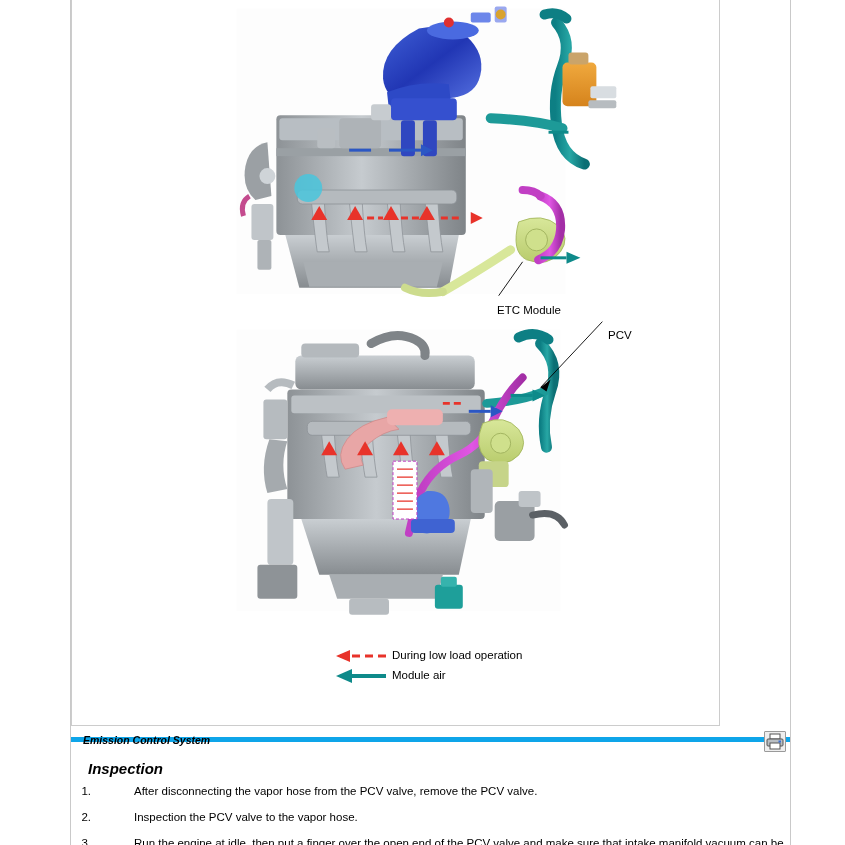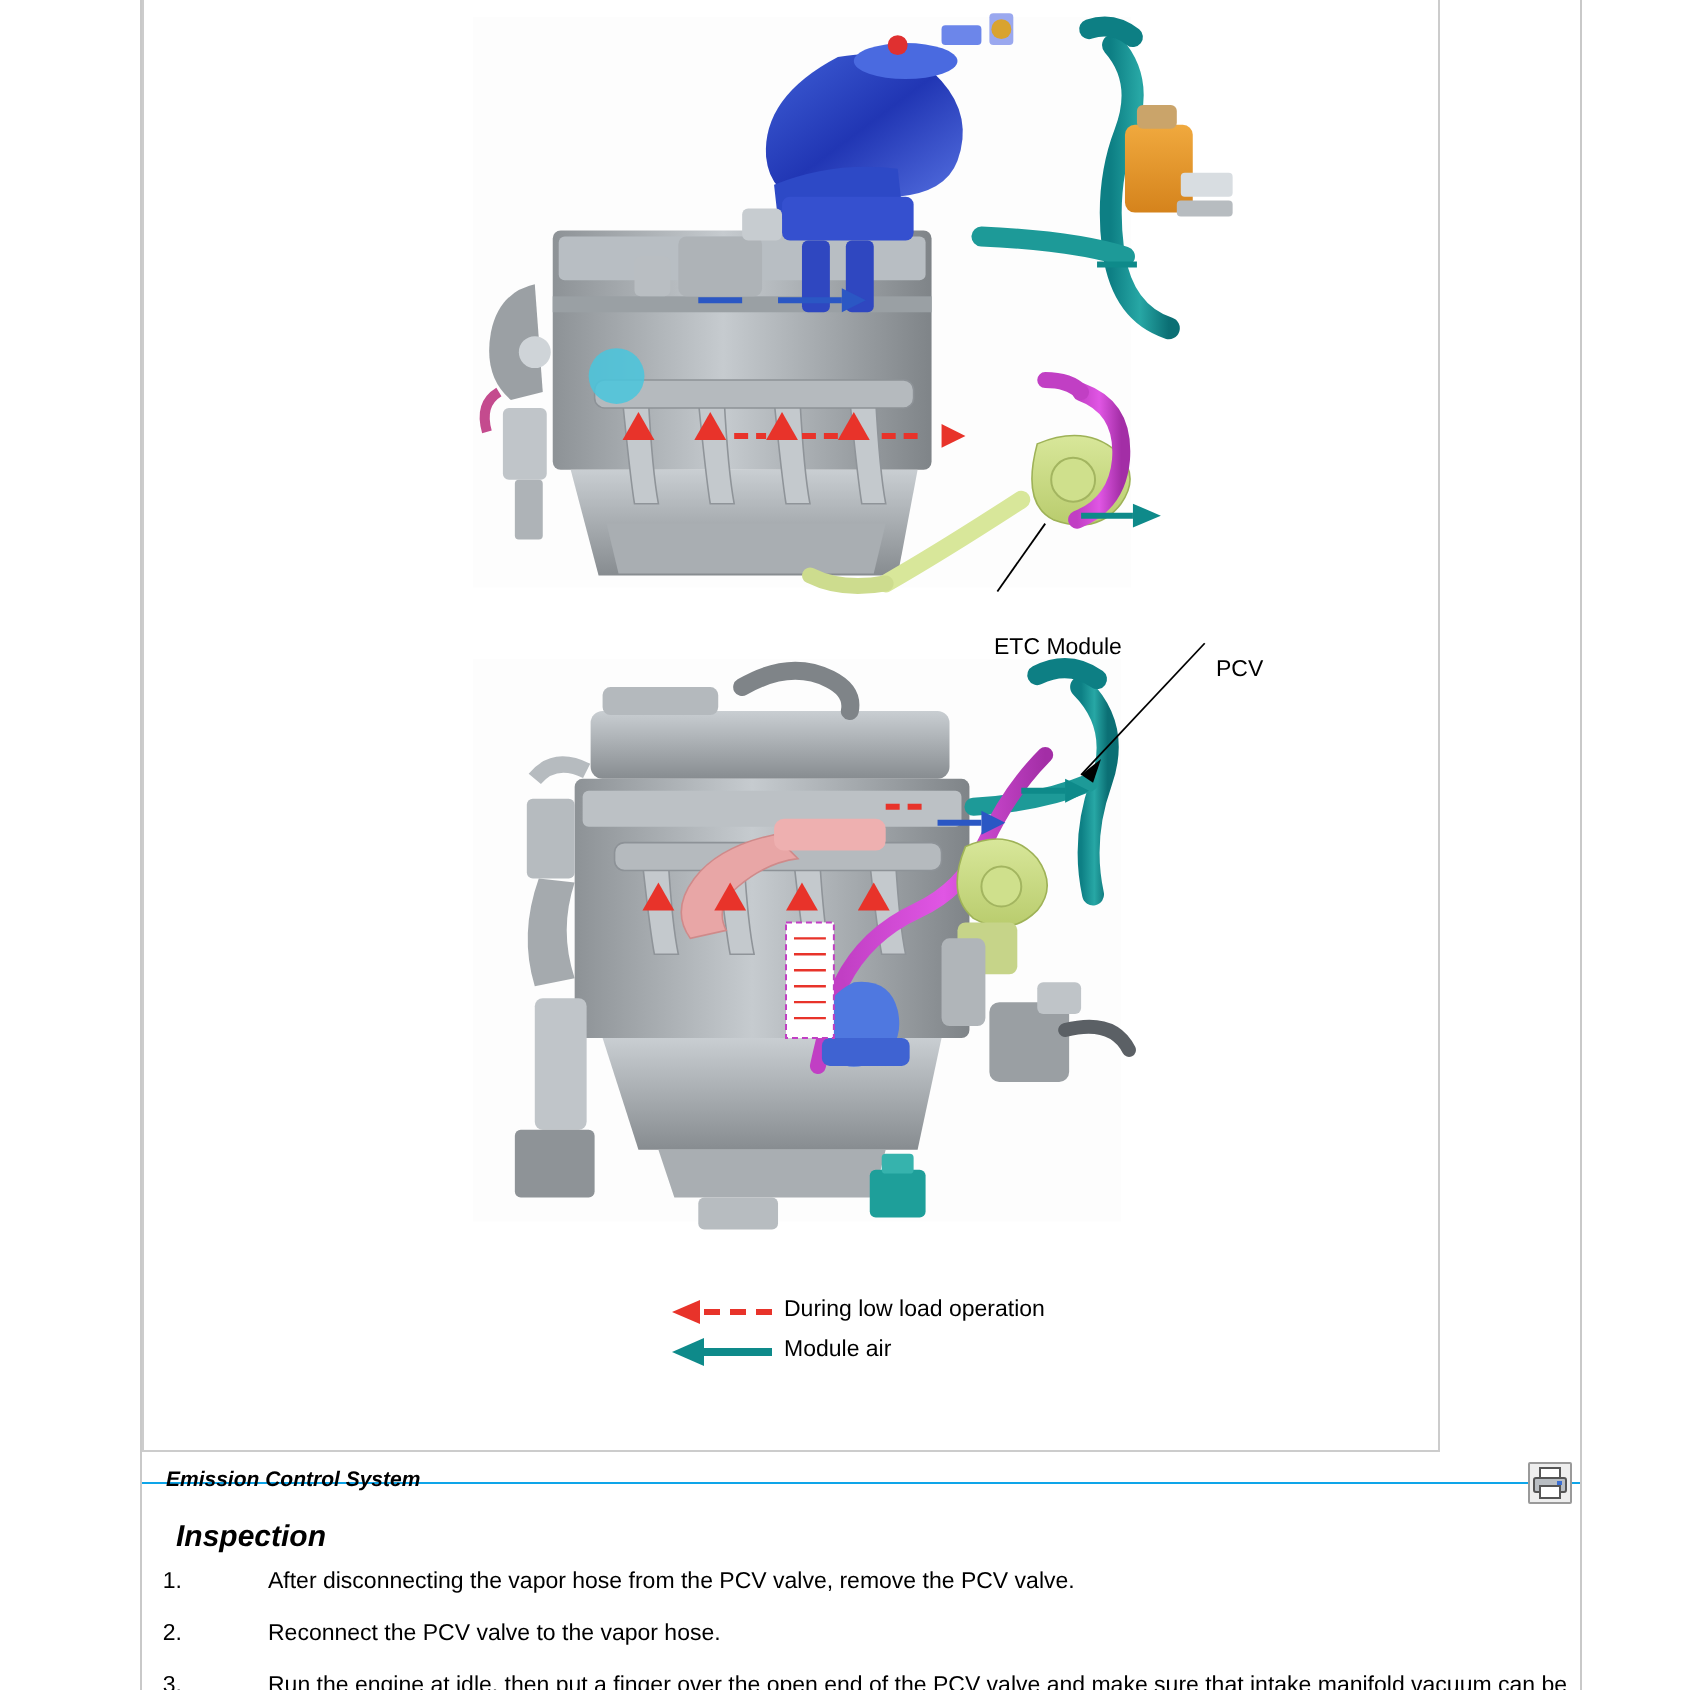--- a/index.html
+++ b/index.html
@@ -81,21 +81,21 @@
     color: #000;
     padding-left: 6px;
   }
   
   .footer-bar {
     position: absolute;
     left: 71px;
     top: 727px;
     width: 719px;
     height: 15px;
-    border-bottom: 1px solid #0ea5e9;
+    border-bottom: 5px solid #0ea5e9;
     box-sizing: border-box;
     text-decoration: underline;
   }
   .footer-title {
     position: absolute;
     left: 12px;
     top: 7px;
     font-size: 10.5px;
     font-weight: bold;
     font-style: italic;
@@ -347,21 +347,21 @@
         <g fill="#0e8a8a" stroke="#0e8a8a" stroke-width="3">
           <line x1="440" y1="396" x2="462" y2="396"></line>
           <polygon points="462,390 474,396 462,402" stroke="none"></polygon>
         </g>
       </g>
 
       <line x1="470" y1="388" x2="532" y2="322" stroke="#000" stroke-width="0.9"></line>
       <polygon points="470,388 480,380 476,392" fill="#000"></polygon>
     </svg>
 
-    <div class="callout-label" style="left:425px; top:318px;text-align:center;">ETC Module</div>
+    <div class="callout-label" style="left:425px; top:304px;text-align:center;">ETC Module</div>
     <div class="callout-label" style="left:536px; top:329px;">PCV</div>
 
     <div class="legend">
       <div class="legend-row">
         <div class="legend-arrow">
           <svg width="66" height="14" viewBox="0 0 66 14" xmlns="http://www.w3.org/2000/svg">
             <line x1="66" y1="7" x2="20" y2="7" stroke="#e8332a" stroke-width="3" stroke-dasharray="8 5"></line>
             <polygon points="16,7 30,1 30,13" fill="#e8332a"></polygon>
           </svg>
         </div>
@@ -393,21 +393,21 @@
 
   <div class="section-heading">Inspection</div>
 
   <div class="steps">
     <div class="step">
       <div class="step-num">1.</div>
       <div class="step-text">After disconnecting the vapor hose from the PCV valve, remove the PCV valve.</div>
     </div>
     <div class="step">
       <div class="step-num">2.</div>
-      <div class="step-text">Reconnect the PCV valve to the vapor hose.</div>
+      <div class="step-text">Inspection the PCV valve to the vapor hose.</div>
     </div>
     <div class="step">
       <div class="step-num">3.</div>
       <div class="step-text">Run the engine at idle, then put a finger over the open end of the PCV valve and make sure that intake manifold vacuum can be felt.</div>
     </div>
   </div>
 
 </div>
 
 </body></html>

